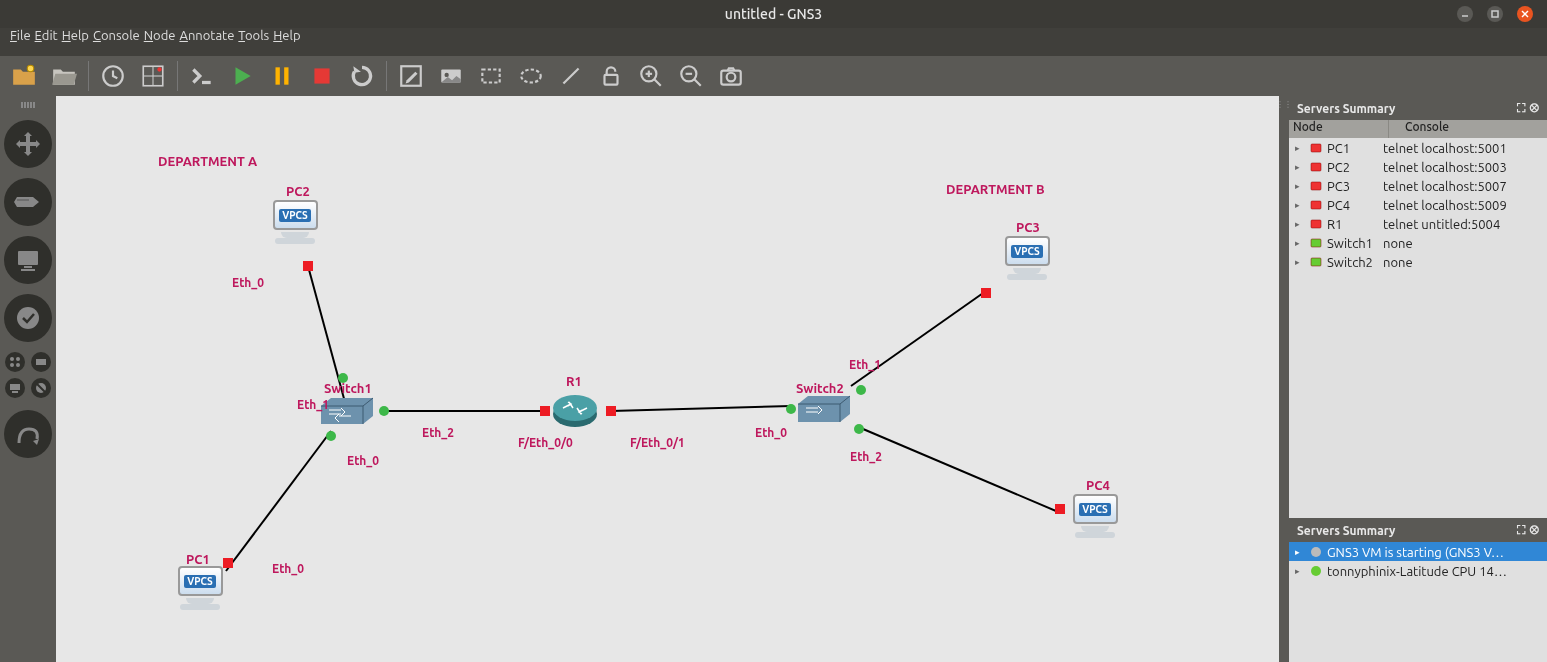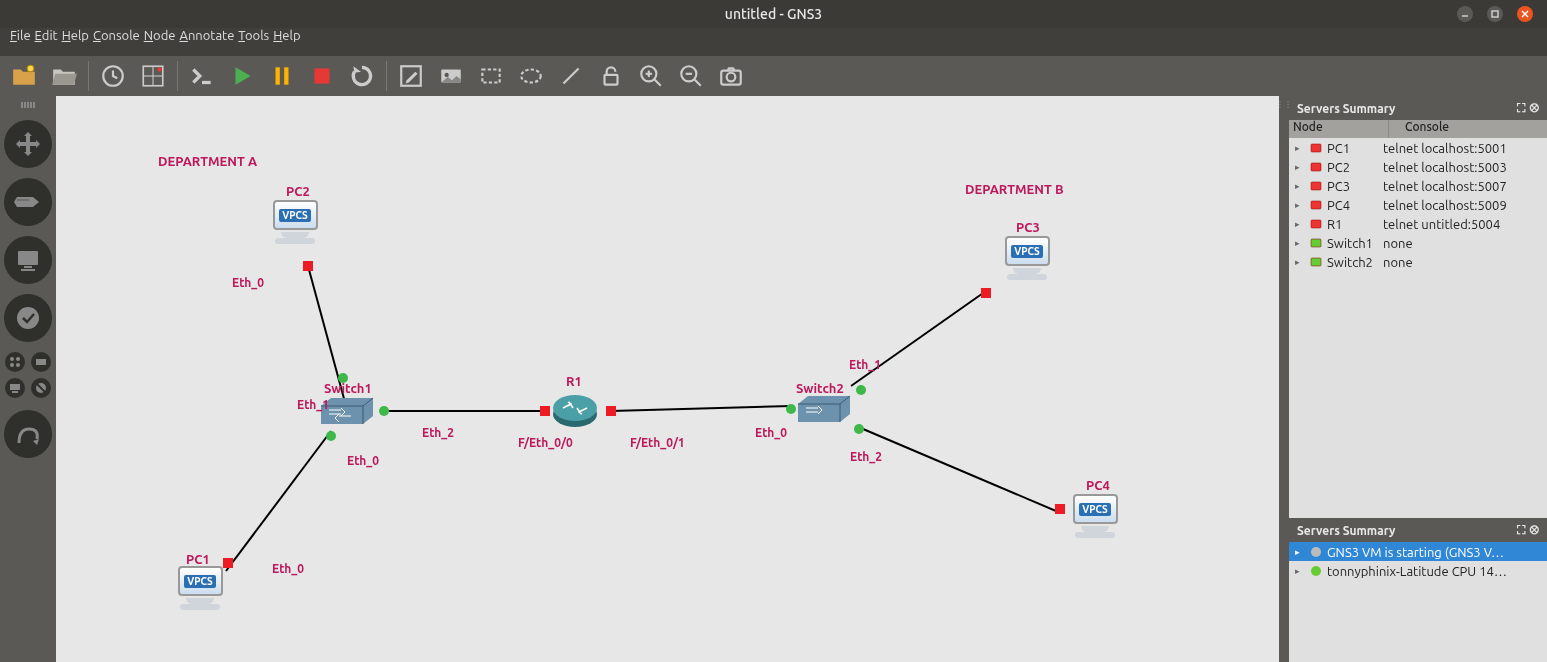--- a/index.html
+++ b/index.html
@@ -303,21 +303,21 @@
       <line x1="325" y1="315" x2="490" y2="315" stroke="#000" stroke-width="2"></line>
 
       <line x1="555" y1="315" x2="735" y2="310" stroke="#000" stroke-width="2"></line>
 
       <line x1="795" y1="290" x2="930" y2="195" stroke="#000" stroke-width="2"></line>
 
       <line x1="800" y1="330" x2="1000" y2="415" stroke="#000" stroke-width="2"></line>
     </svg>
 
     <div class="label" style="left:102px;top:58px;">DEPARTMENT A</div>
-    <div class="label" style="left:909px;top:86px;">DEPARTMENT B</div>
+    <div class="label" style="left:890px;top:86px;">DEPARTMENT B</div>
 
     <div class="label node-label" style="left:230px;top:88px;">PC2</div>
     <div class="node vpcs" style="left:210px;top:104px;">
       <div class="monitor">
           <span class="badge">VPCS</span>
         </div>
       <div class="base"></div>
         <div class="foot"></div>
     </div>
     <div class="port red" style="left:247px;top:165px;"></div>

